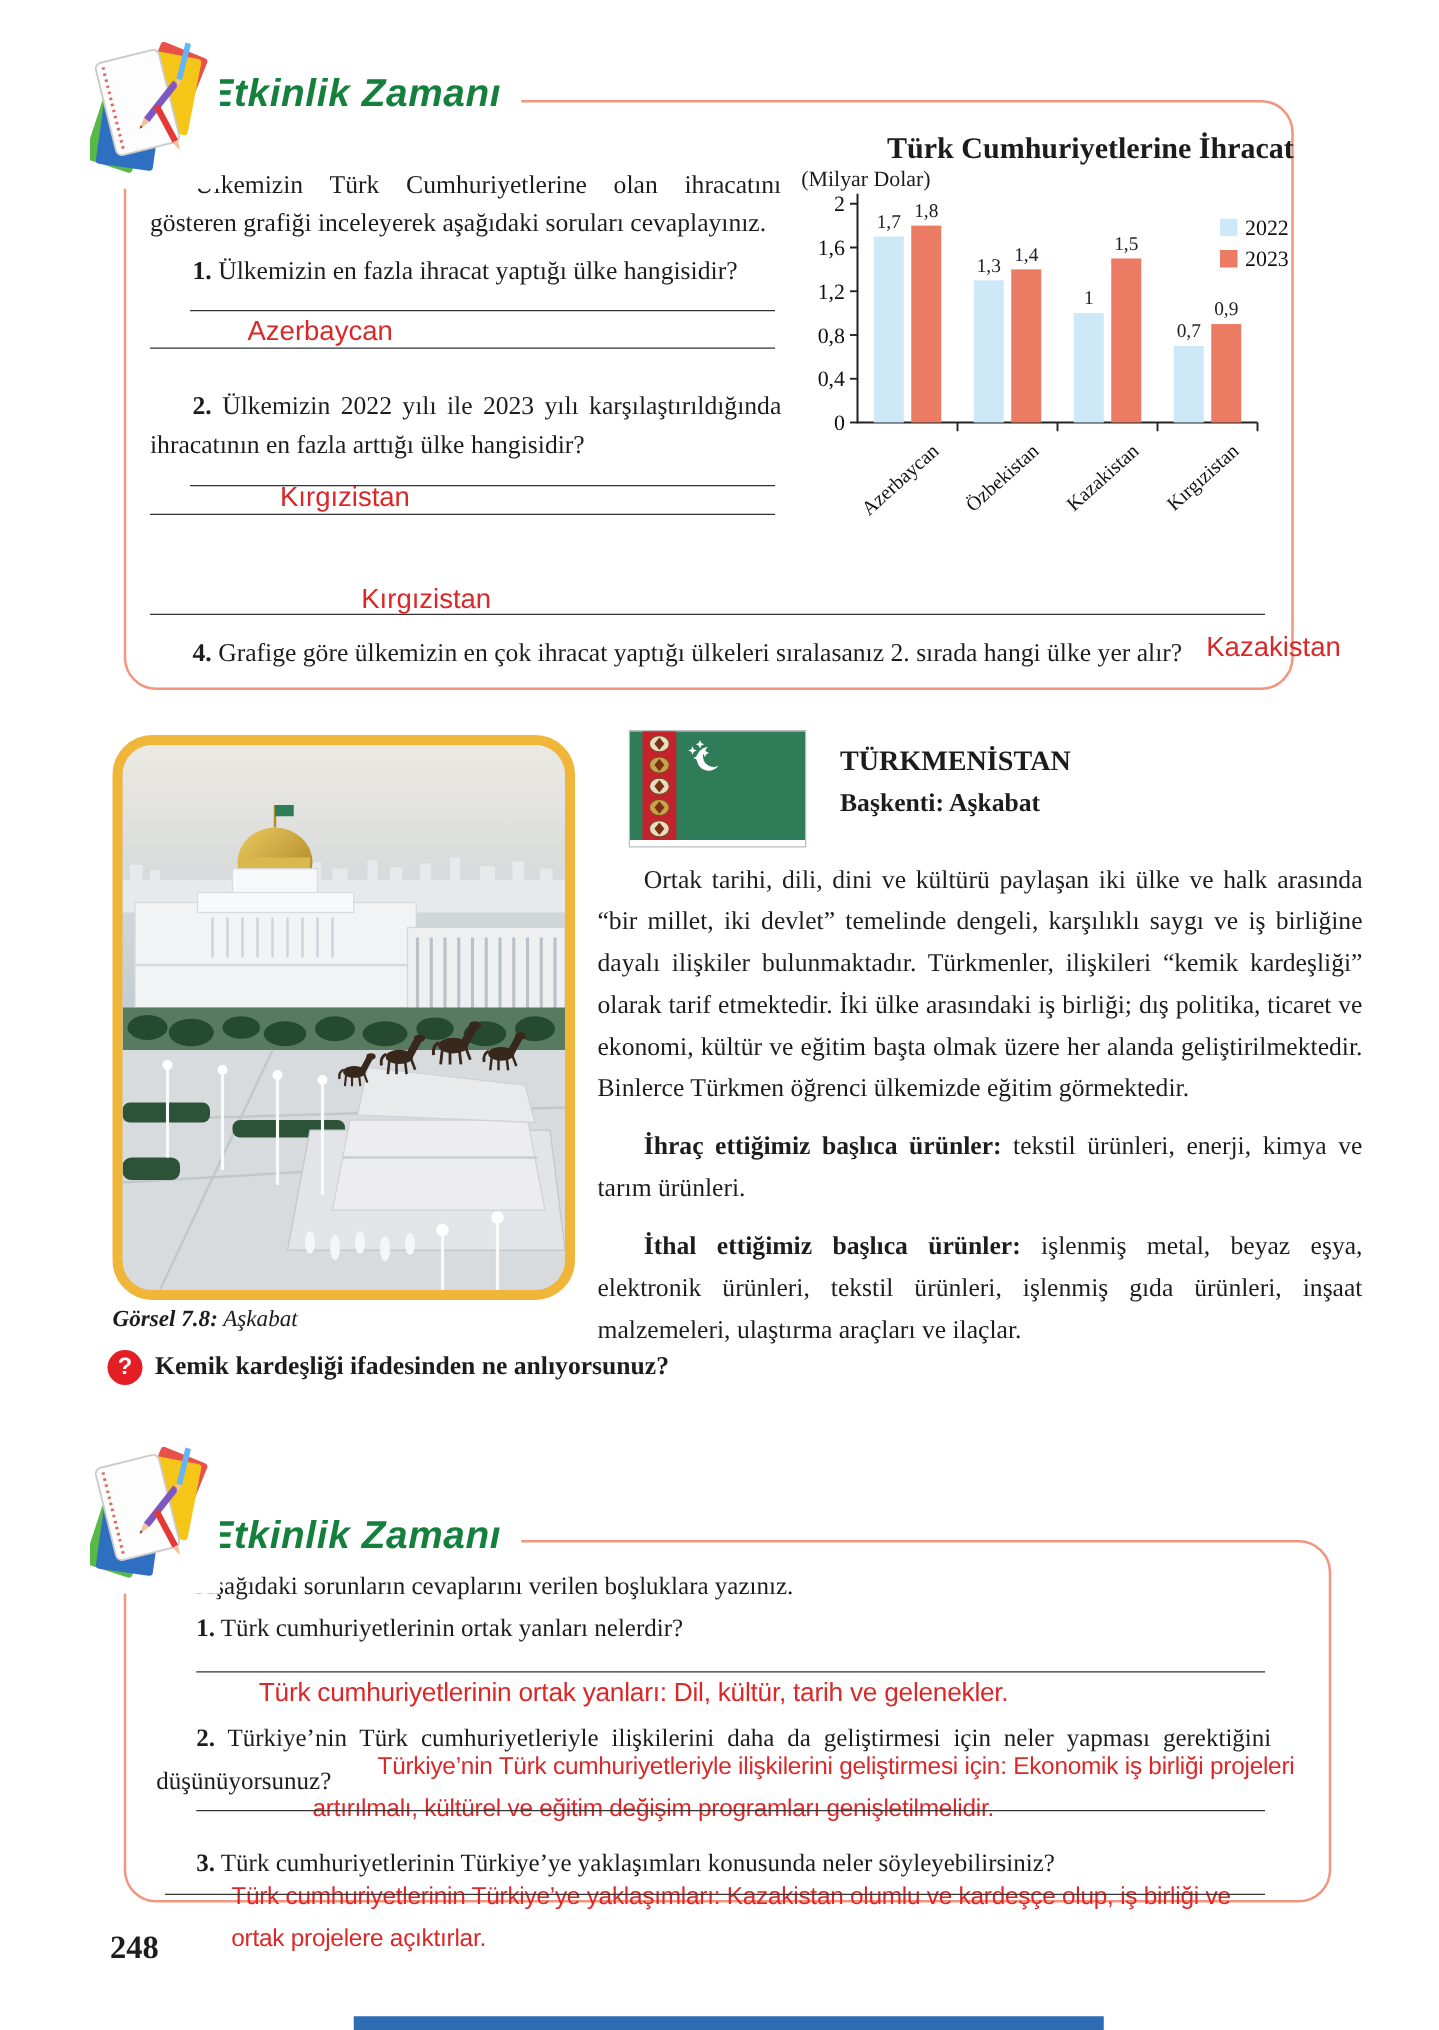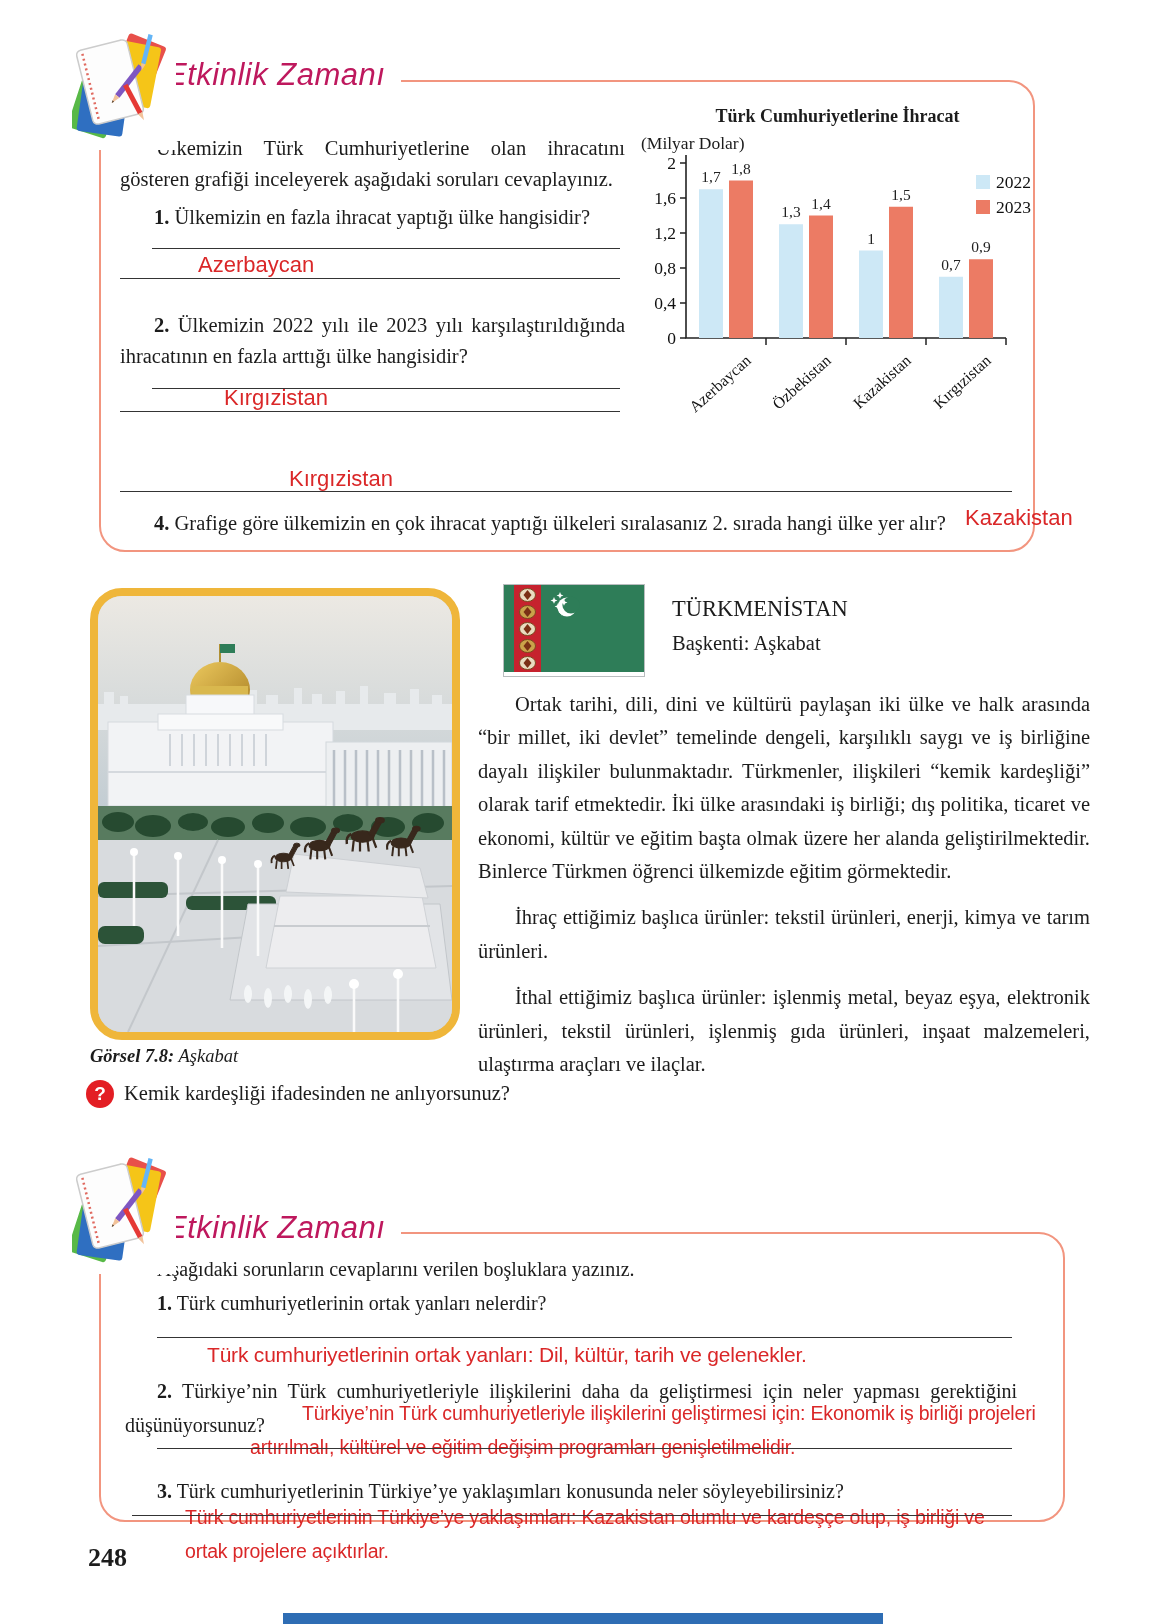--- a/index.html
+++ b/index.html
@@ -2,42 +2,42 @@
 <html><head>
 <meta charset="utf-8">
 <style>
   html,body{margin:0;padding:0;background:#ffffff;}
   .page{position:relative;width:1151px;height:1624px;background:#fff;overflow:hidden;
         font-family:"Liberation Serif",serif;color:#1c1c1c;}
   .abs{position:absolute;}
   
   .act-box{position:absolute;border:2.5px solid #f2957f;border-radius:26px;}
   .act-title{position:absolute;z-index:3;background:#fff;padding:0 16px 6px 4px;
-     font-family:"Liberation Sans",sans-serif;font-weight:normal;font-style:italic;
-     font-size:31px;color:#be185d;letter-spacing:.5px;}
+     font-family:"Liberation Sans",sans-serif;font-weight:bold;font-style:italic;
+     font-size:31px;color:#15803d;letter-spacing:.5px;}
   .icon-wrap{position:absolute;z-index:4;background:#fff;padding:4px;}
   
   .ser{font-size:20.5px;line-height:31px;}
   .q p,.q{margin:0;}
   .qnum{font-weight:bold;}
   .line{position:absolute;border-top:1.5px solid #343434;height:0;}
   .ans{position:absolute;font-family:"Liberation Sans",sans-serif;color:#da2728;
        font-size:22px;white-space:nowrap;}
   .ansb{position:absolute;font-family:"Liberation Sans",sans-serif;color:#da2728;
        font-size:19.5px;letter-spacing:-0.2px;white-space:nowrap;}
   .jus{text-align:justify;}
   .cap-label{font-weight:bold;font-style:italic;}
   .cap-text{font-style:italic;}
-  .bold{font-weight:normal;}
+  .bold{font-weight:bold;}
   .photo-frame{position:absolute;border:8px solid #efb63a;border-radius:32px;overflow:hidden;background:#cdd5da;}
   .qmark-circle{position:absolute;width:28px;height:28px;border-radius:50%;background:#e31e24;
       color:#fff;font-family:"Liberation Sans",sans-serif;font-weight:bold;font-size:19px;
       display:flex;align-items:center;justify-content:center;}
   #chart-svg text{font-family:"Liberation Serif",serif;}
-  .chart-title{position:absolute;font-weight:bold;font-size:18px;text-align:center;}
+  .chart-title{position:absolute;font-weight:bold;font-size:24px;text-align:right;}
   .chart-unit{position:absolute;font-size:17.5px;}
   .flag-frame{position:absolute;border:1px solid #b9bdbf;}
   .page-num{position:absolute;font-weight:bold;font-size:26px;}
   .footer-bar{position:absolute;background:#2e6db4;}
 </style>
 </head>
 <body>
 
 <svg width="0" height="0" style="position:absolute" aria-hidden="true">
   <defs>

